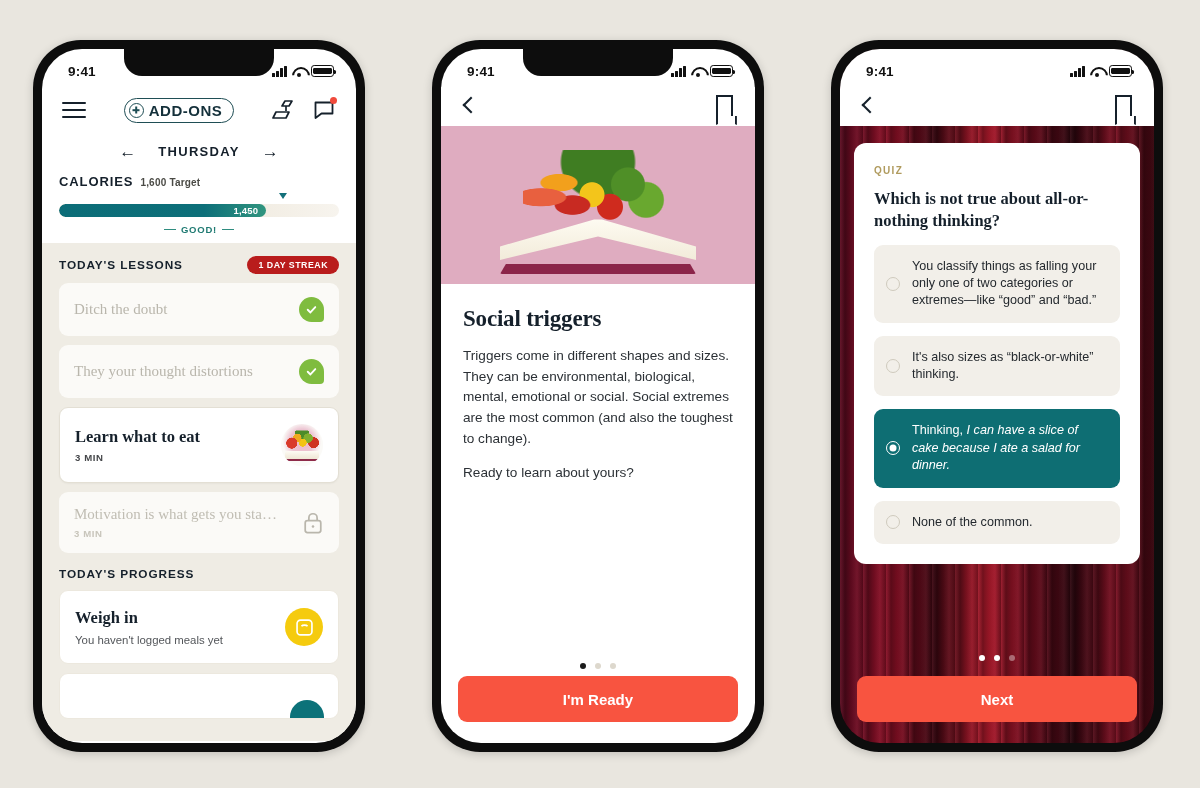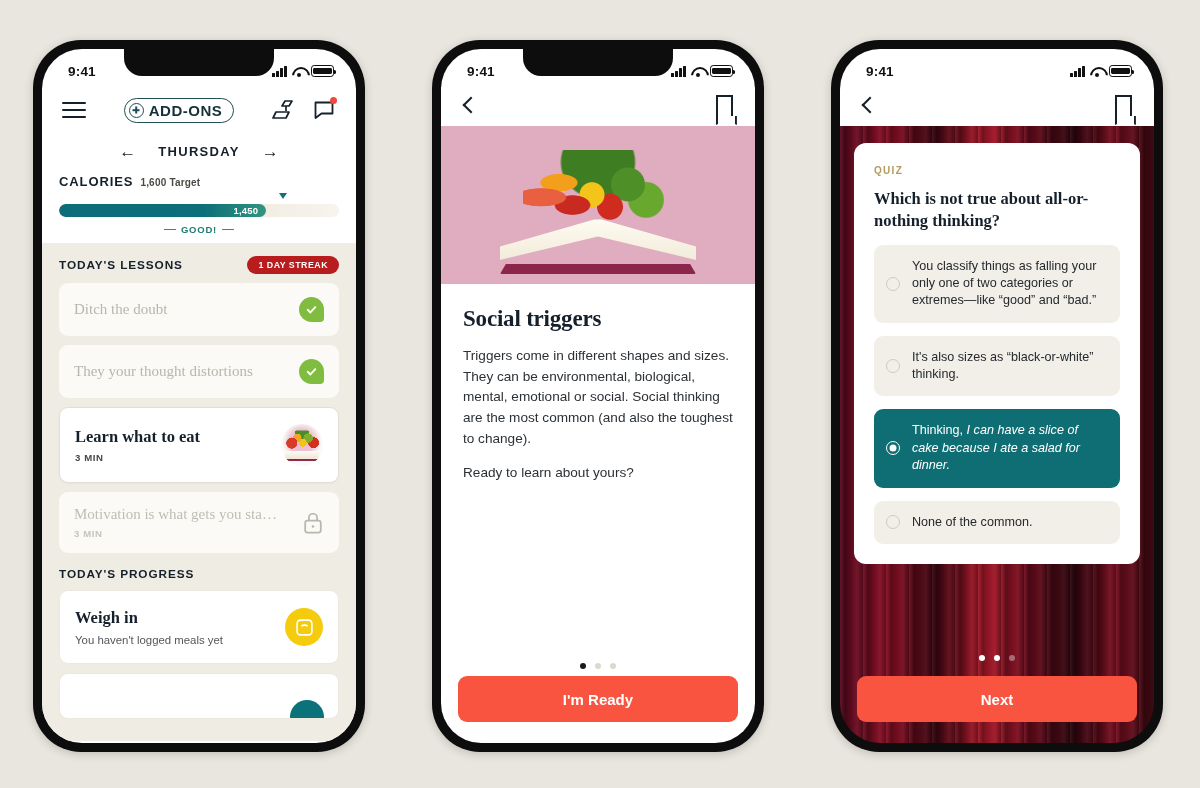--- a/index.html
+++ b/index.html
@@ -375,21 +375,21 @@
       </div>
 
       <div class="hero">
         <span class="basket"></span>
         <span class="pages"></span>
         <span class="spine"></span>
       </div>
 
       <div class="article">
         <h1>Social triggers</h1>
-        <p>Triggers come in different shapes and sizes. They can be environmental, biological, mental, emotional or social. Social thinking are the most common (and also the toughest to change).</p>
+        <p>Triggers come in different shapes and sizes. They can be environmental, biological, mental, emotional or social. Social extremes are the most common (and also the toughest to change).</p>
         <p>Ready to learn about yours?</p>
       </div>
 
       <div class="dots">
         <i class="on"></i>
         <i></i>
         <i></i>
       </div>
 
       <div class="cta">I'm Ready</div>

